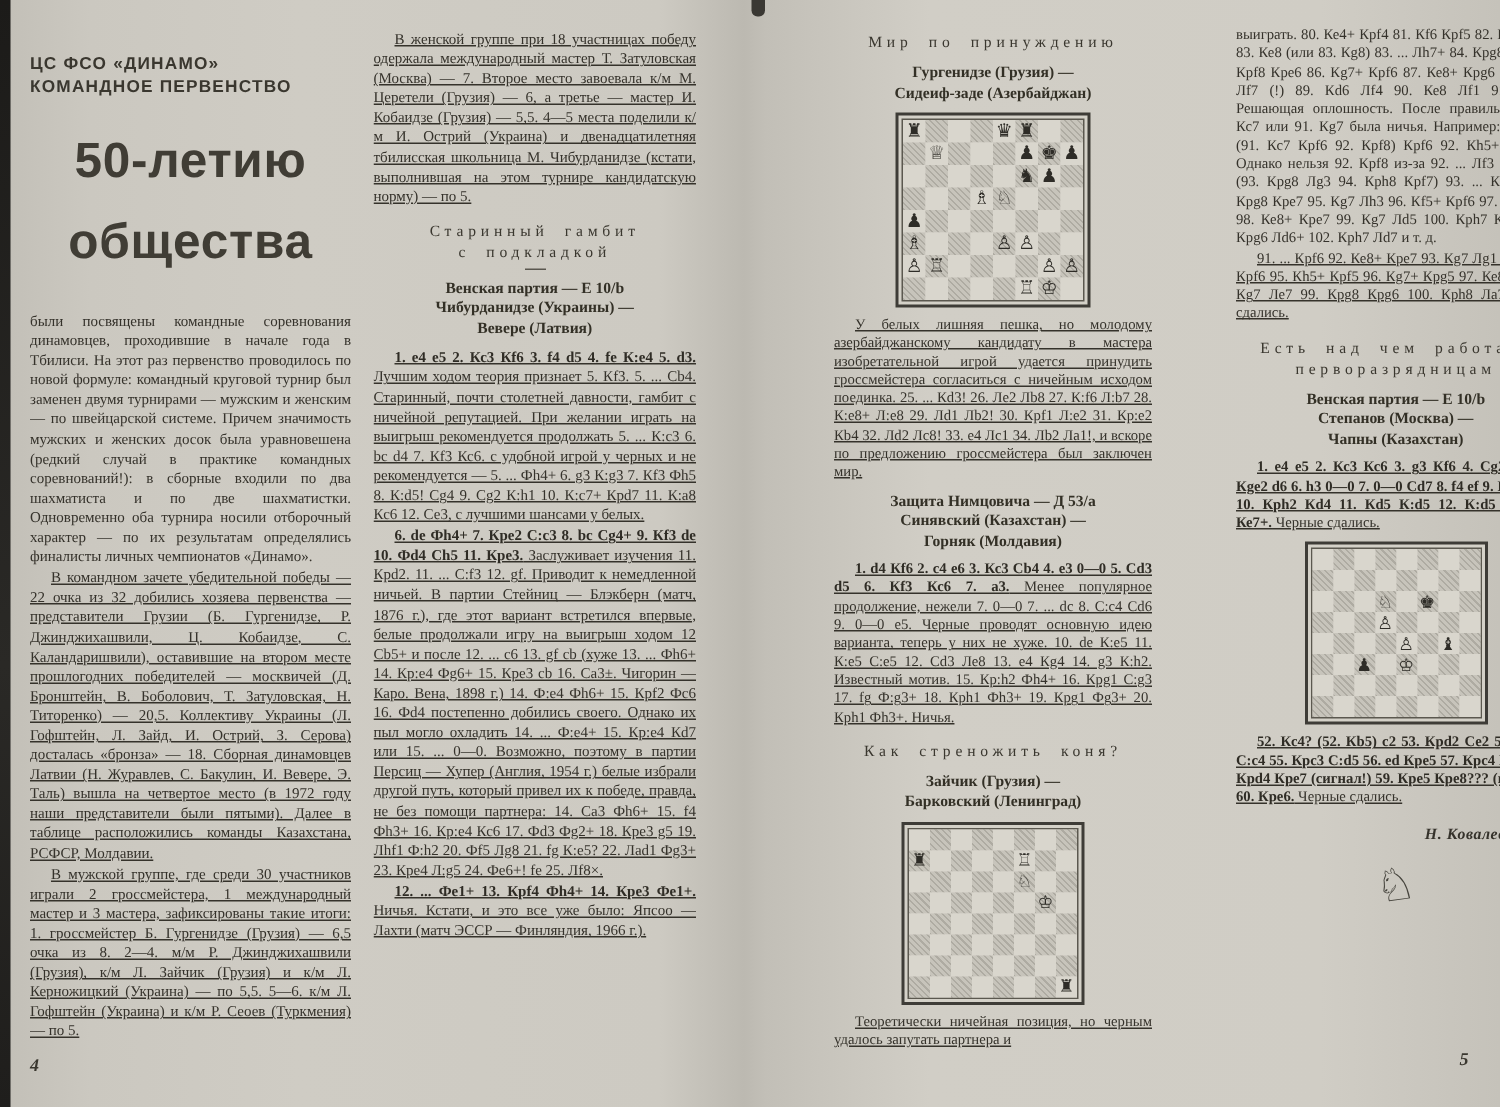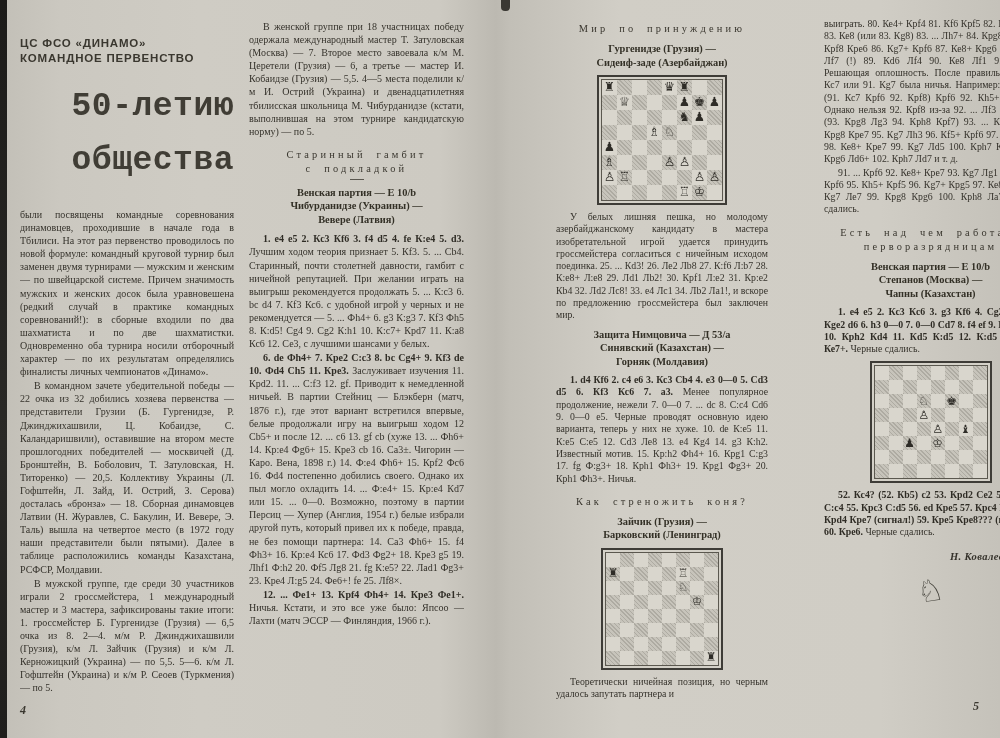--- a/index.html
+++ b/index.html
@@ -3,26 +3,26 @@
 <meta charset="utf-8">
 <style>
   html,body{margin:0;padding:0;background:#9a978f;}
   .spread{position:relative;width:1000px;height:738px;overflow:hidden;
     font-family:"Liberation Serif",serif;color:#35322b;
     background:linear-gradient(90deg,#c2bfb7 0%,#cbc8c0 6%,#cfccc4 20%,#cdcac2 44%,#bcb9b1 49.6%,#c2bfb7 51%,#d1cec6 62%,#d0cdc5 88%,#c5c2ba 100%);}
   .scan-edge{position:absolute;left:0;top:0;width:7px;height:738px;background:linear-gradient(180deg,#1c1b19,#2a2926 60%,#1f1e1c);}
   .gutter-tick{position:absolute;left:501px;top:0;width:9px;height:11px;background:#3a3833;border-radius:0 0 4px 4px;}
   .col{position:absolute;text-align:justify;overflow:hidden;}
   .col p{margin:0 0 1px 0;}
-  .col p.ind{text-indent:14px;}
+  .col p.ind{text-indent:14px;text-decoration:underline;}
   .body-l{font-size:10px;line-height:13.1px;}
   .body-r{font-size:9.8px;line-height:12.3px;}
   b{font-weight:bold;color:#2f2c25;}
   .kicker{font-family:"Liberation Sans",sans-serif;font-weight:700;font-size:11.5px;line-height:15px;letter-spacing:.8px;color:#3a372f;text-align:left;}
-  .title{font-family:Liberation Mono, monospace;font-weight:700;font-size:33px;line-height:54px;letter-spacing:.5px;color:#403d35;margin-top:14px;text-align:right;}
+  .title{font-family:Liberation Sans, sans-serif;font-weight:700;font-size:33px;line-height:54px;letter-spacing:.5px;color:#403d35;margin-top:14px;text-align:center;}
   .spaced-head{text-align:center;letter-spacing:3.2px;word-spacing:5px;font-size:10.4px;line-height:14px;margin:10px 0 3px;color:#3a372f;text-indent:0;}
   .mini-rule{width:14px;height:1px;background:#5a574f;margin:3px auto 5px;}
   .game-head{text-align:center;font-weight:700;font-size:10.4px;line-height:13.5px;margin:6px 0;color:#333026;}
   .diagram{text-align:center;margin:6px 0;}
   .board-frame{display:inline-block;border:2px solid #3e3c37;padding:2px;background:#d4d1c8;--sq:14px;}
   .board-frame.lg{--sq:15px;}
   .board{display:grid;grid-template-columns:repeat(8,var(--sq));grid-auto-rows:var(--sq);border:1px solid #5b584f;}
   .sq{display:flex;align-items:center;justify-content:center;font-family:"DejaVu Sans",sans-serif;
       font-size:calc(var(--sq)*.84);line-height:1;color:#2e2c27;}
   .sq.light{background:#d9d6cd;}

